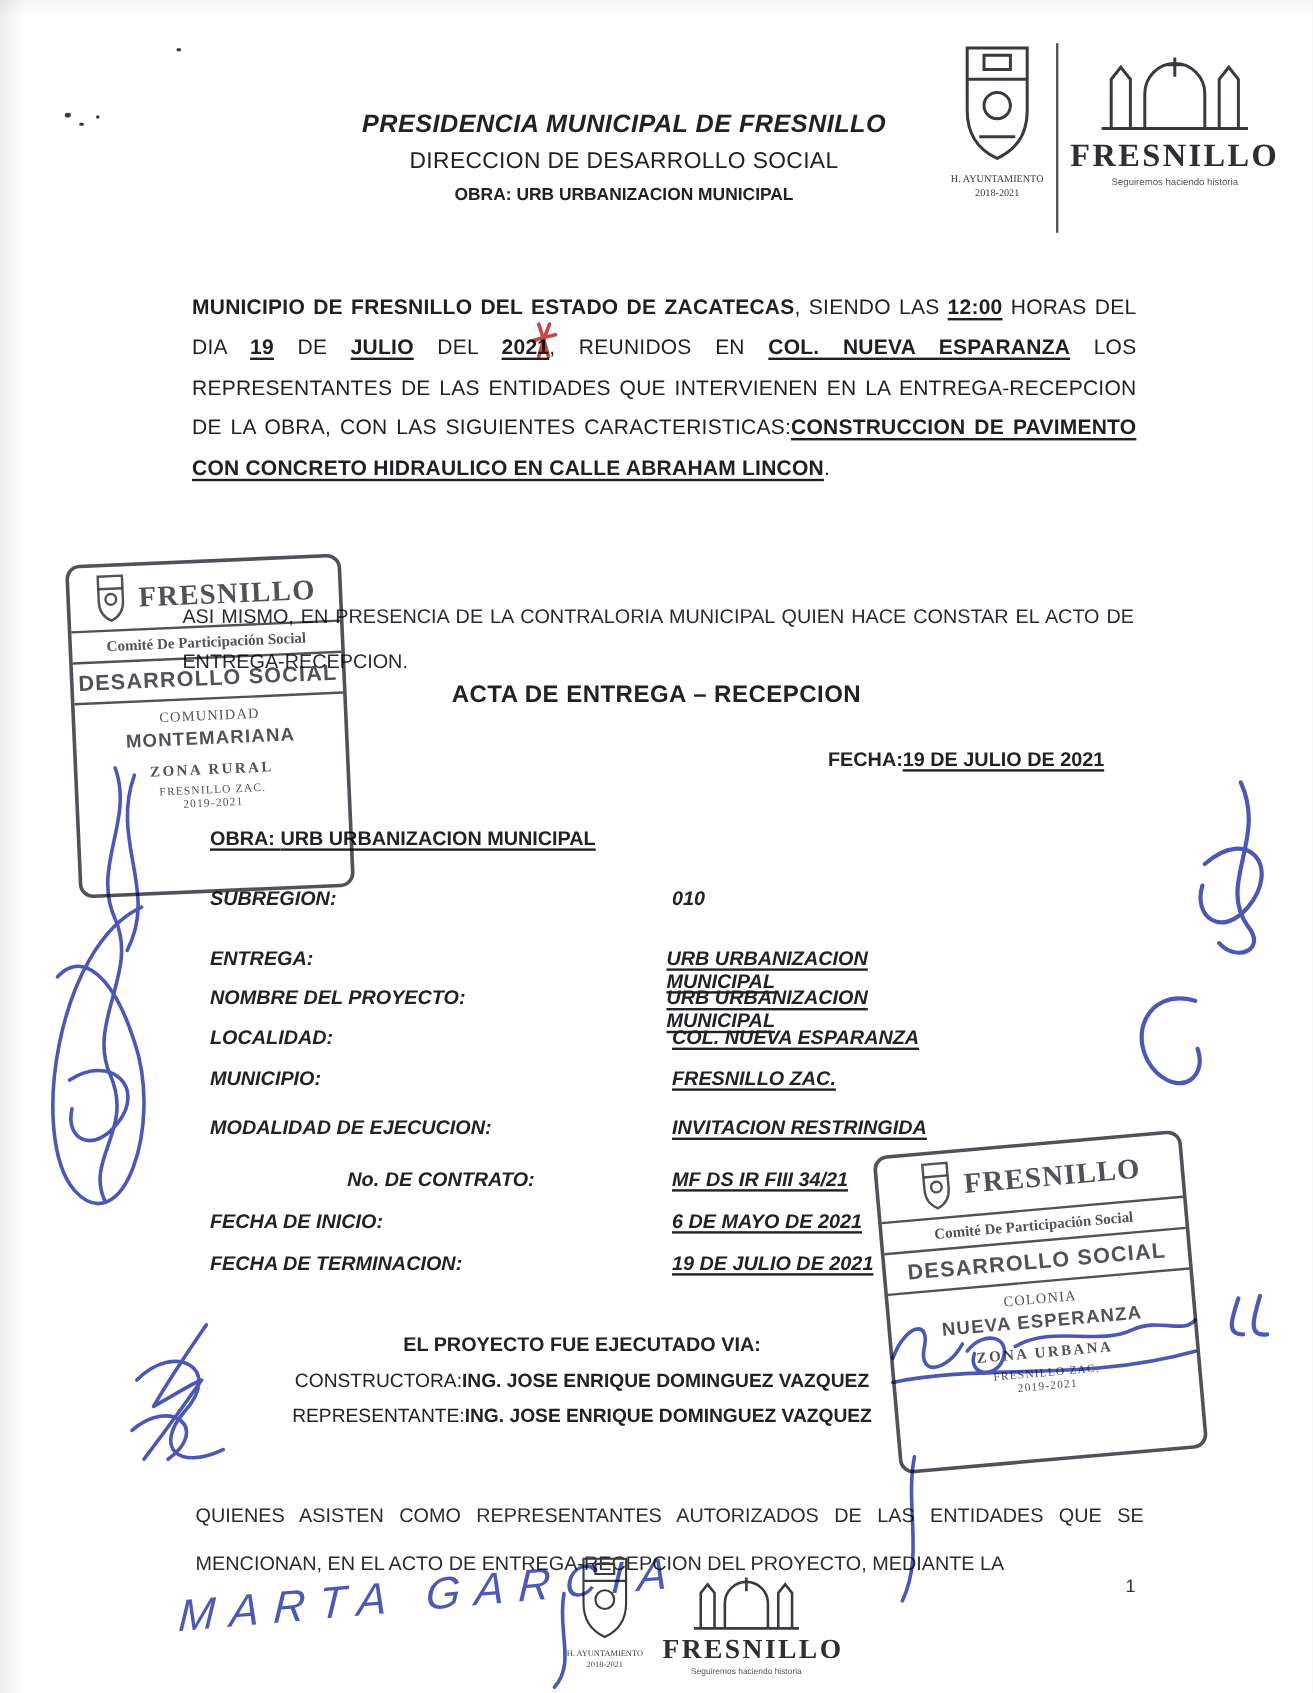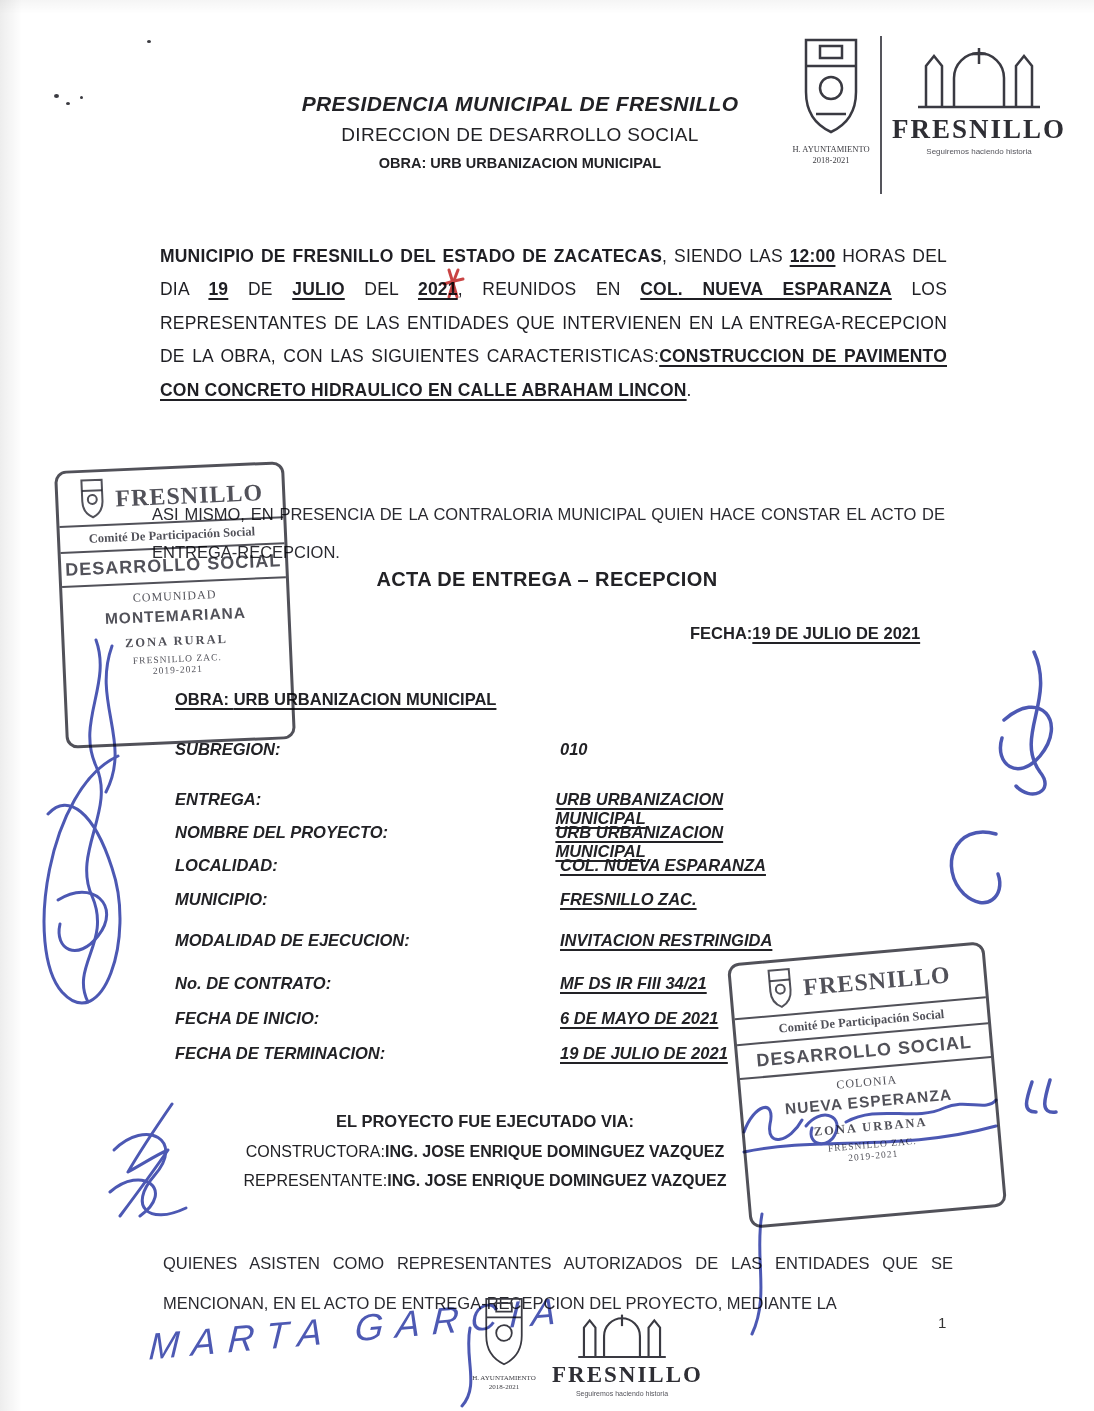--- a/index.html
+++ b/index.html
@@ -45,21 +45,21 @@
   .fields{left:175px; top:740px; width:640px;}
   .frow{display:flex; height:21px; font-size:16.5px;font-style:italic;}
   .frow .lbl{width:385px; font-weight:bold;}
   .frow .val{font-weight:bold;}
   .frow:nth-child(1){margin-bottom:29px;}
   .frow:nth-child(2){margin-bottom:12px;}
   .frow:nth-child(3){margin-bottom:12px;}
   .frow:nth-child(4){margin-bottom:13px;}
   .frow:nth-child(5){margin-bottom:20px;}
   .frow:nth-child(6){margin-bottom:22px;}
-  .frow:nth-child(7){margin-bottom:14px;}
+  .frow:nth-child(7){margin-bottom:14px;text-align:center;}
   .frow:nth-child(8){margin-bottom:14px;}
 
   .executed{left:165px; top:1112px; width:640px; font-size:16px;text-align:center;}
   .exec-head{font-weight:bold; font-size:16.5px; margin-bottom:12px;}
   .exec-line{margin-bottom:11px;}
   .exec-line .val{font-weight:bold;}
 
   .closing{left:163px; top:1226px; width:790px; font-size:16.5px; line-height:40px; text-align:justify; color:#2a2a30;}
 
   

